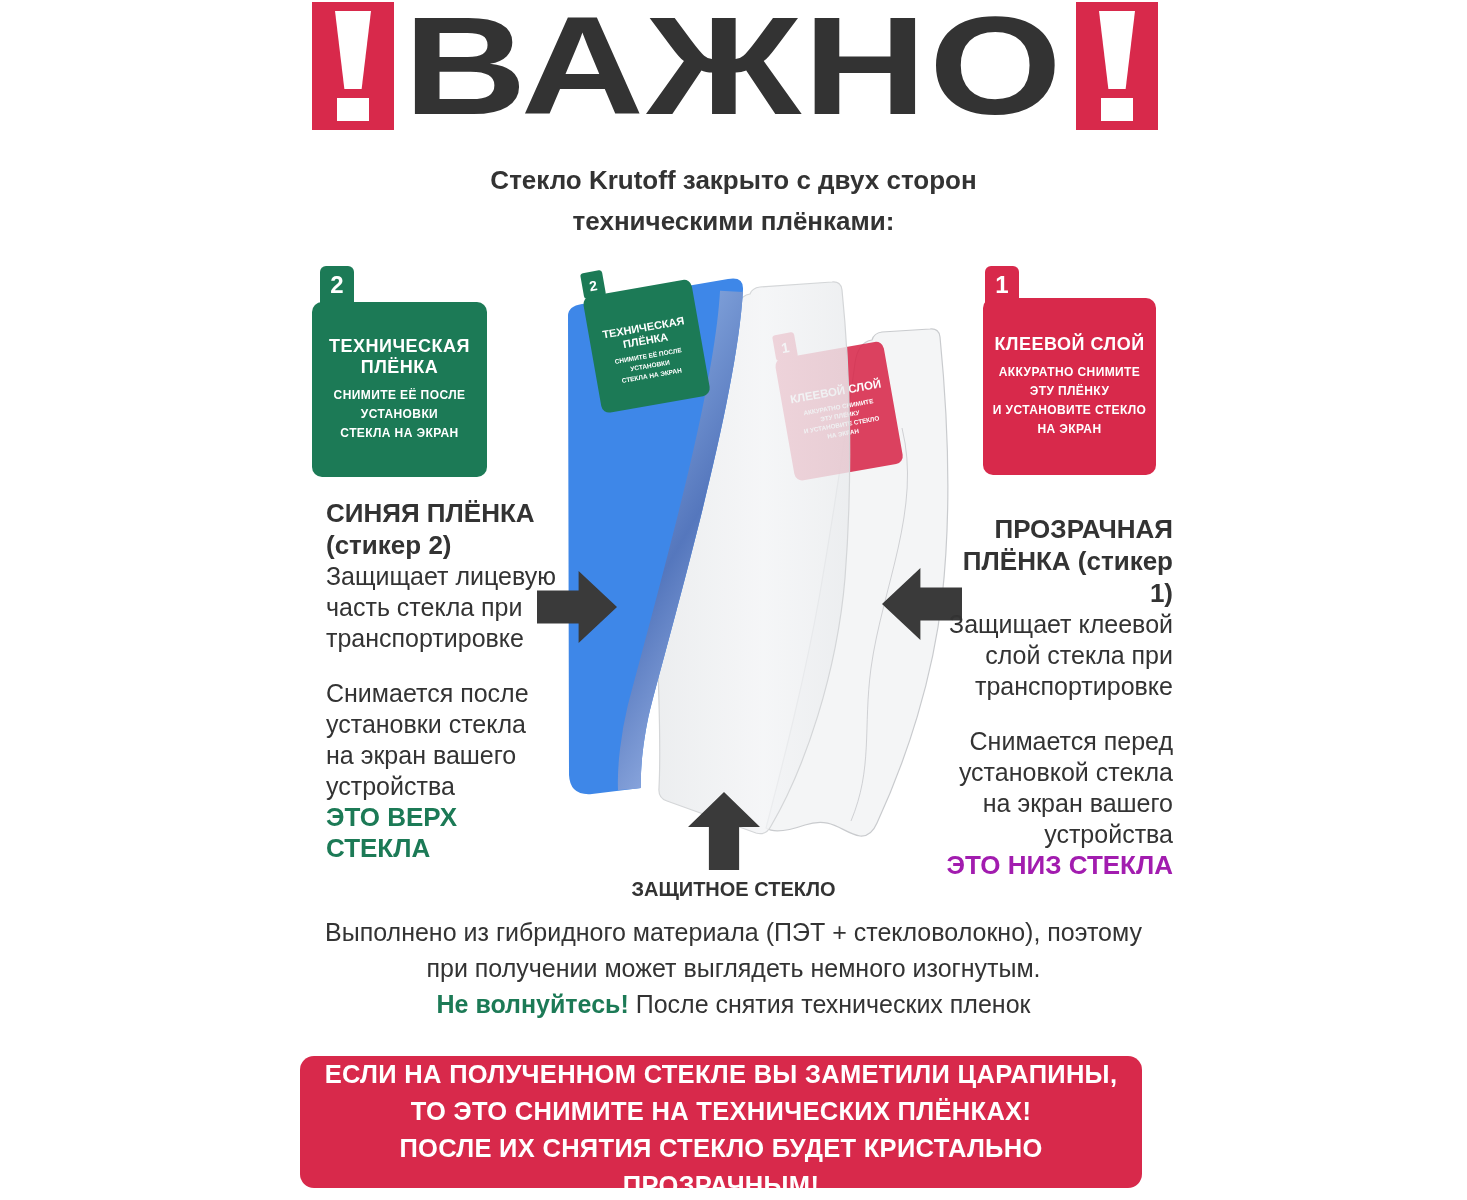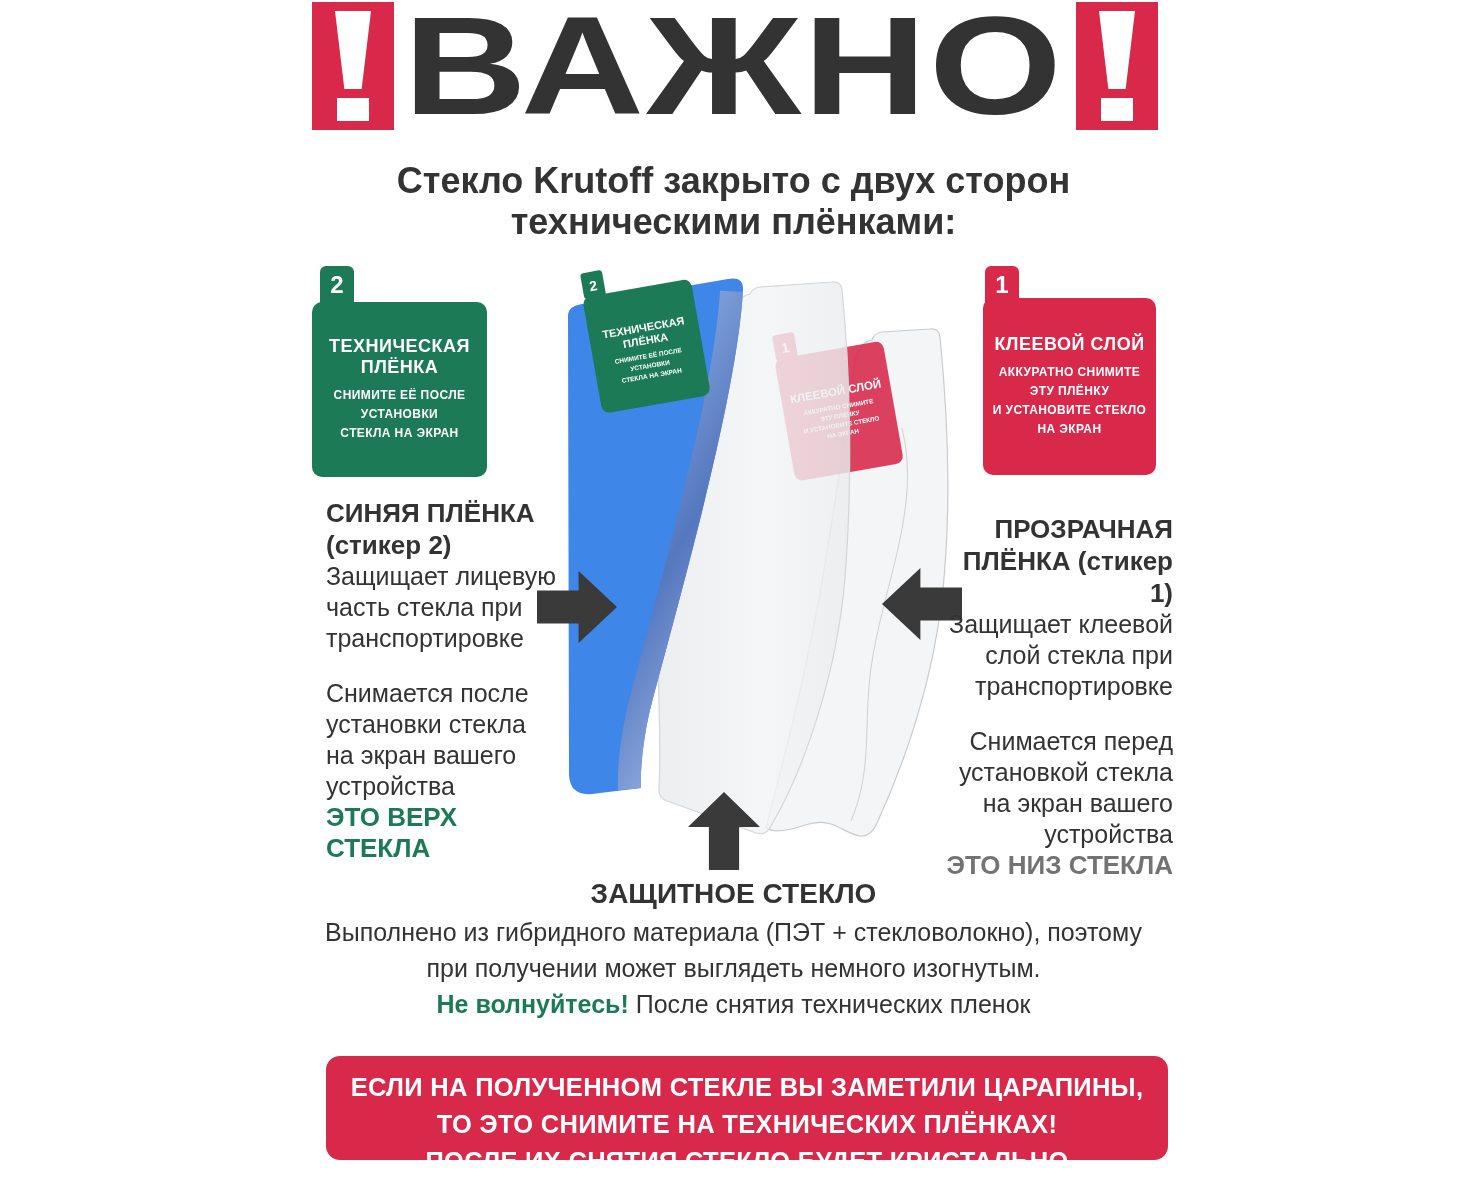--- a/index.html
+++ b/index.html
@@ -11,55 +11,55 @@
   .abs { position:absolute; }
 
   
   .excl-box { width:82px; height:128px; background:#d8294b; }
   .excl-bar { position:absolute; left:23px; top:9px; width:36px; height:78px; background:#ffffff;
               clip-path:polygon(0 0,100% 0,74% 100%,26% 100%); }
   .excl-dot { position:absolute; left:25px; top:96px; width:32px; height:23px; background:#ffffff; }
   .vazhno { left:0; right:0; top:-4px; text-align:center; font-weight:bold; font-size:140px;
             line-height:140px; letter-spacing:2px; color:#333; white-space:nowrap; }
   .vazhno span { display:inline-block; transform:scaleX(1.22); transform-origin:center; }
-  .subtitle { left:0; right:0; top:160px; text-align:center; font-weight:bold; font-size:36px;
+  .subtitle { left:0; right:0; top:160px; text-align:center; font-weight:bold; font-size:26px;
               line-height:41px; color:#333; }
 
   
   .tab { position:absolute; width:34px; height:40px; border-radius:6px 6px 0 0; color:#fff;
          font-weight:bold; font-size:24px; text-align:center; line-height:38px; }
   .sticker-body { position:absolute; border-radius:10px; color:#fff; text-align:center;
                   display:flex; flex-direction:column; justify-content:center; }
   .sticker-title { font-weight:bold; font-size:18px; line-height:21px; letter-spacing:0.5px; }
   .sticker-note  { font-weight:bold; font-size:12px; line-height:19px; letter-spacing:0.4px; margin-top:8px; }
   .green-bg { background:#1c7a56; }
   .red-bg   { background:#d8294b; }
 
   
   .col { font-size:25px; line-height:31px; color:#333;margin-left:16px; }
   .col .head { font-weight:bold; font-size:26px; line-height:32px; }
   .col .gap { height:24px; }
   .hl-green { color:#1c7a56; font-weight:bold; font-size:26px; }
-  .hl-red   { color:#737373; font-weight:bold; font-size:26px; }
+  .hl-red   { color:#a21caf; font-weight:bold; font-size:26px; }
 
   
   .arrow { background:#3a3a3a; }
   .arrow-right { clip-path:polygon(0 27%,52% 27%,52% 0,100% 50%,52% 100%,52% 73%,0 73%); }
   .arrow-left  { clip-path:polygon(100% 27%,48% 27%,48% 0,0 50%,48% 100%,48% 73%,100% 73%); }
   .arrow-up    { clip-path:polygon(50% 0,100% 45%,71% 45%,71% 100%,29% 100%,29% 45%,0 45%); }
 
   
-  .glass-head { left:0; right:0; top:878px; text-align:center; font-weight:bold; font-size:28px; }
+  .glass-head { left:0; right:0; top:878px; text-align:center; font-weight:bold; font-size:20px; }
   .glass-par  { left:0; right:0; top:914px; text-align:center; font-size:25px; line-height:36px; }
   .glass-par .hl-green { font-size:25px; }
 
   
-  .banner { left:326px; top:1056px; width:842px; height:104px; background:#d8294b;
+  .banner { left:300px; top:1056px; width:842px; height:132px; background:#d8294b;
             border-radius:14px; color:#ffffff; text-align:center; font-weight:bold;
-            font-size:25.5px; line-height:37px; padding-top:13px; box-sizing:border-box;
+            font-size:25.5px; line-height:37px; box-sizing:border-box;
             letter-spacing:0.3px; }
 
   
   svg text { font-family:"Liberation Sans", sans-serif; font-weight:bold; fill:#ffffff; }
 </style>
 </head>
 <body>
 
 <div class="abs excl-box" style="left:312px; top:2px;">
   <div class="excl-bar"></div>

